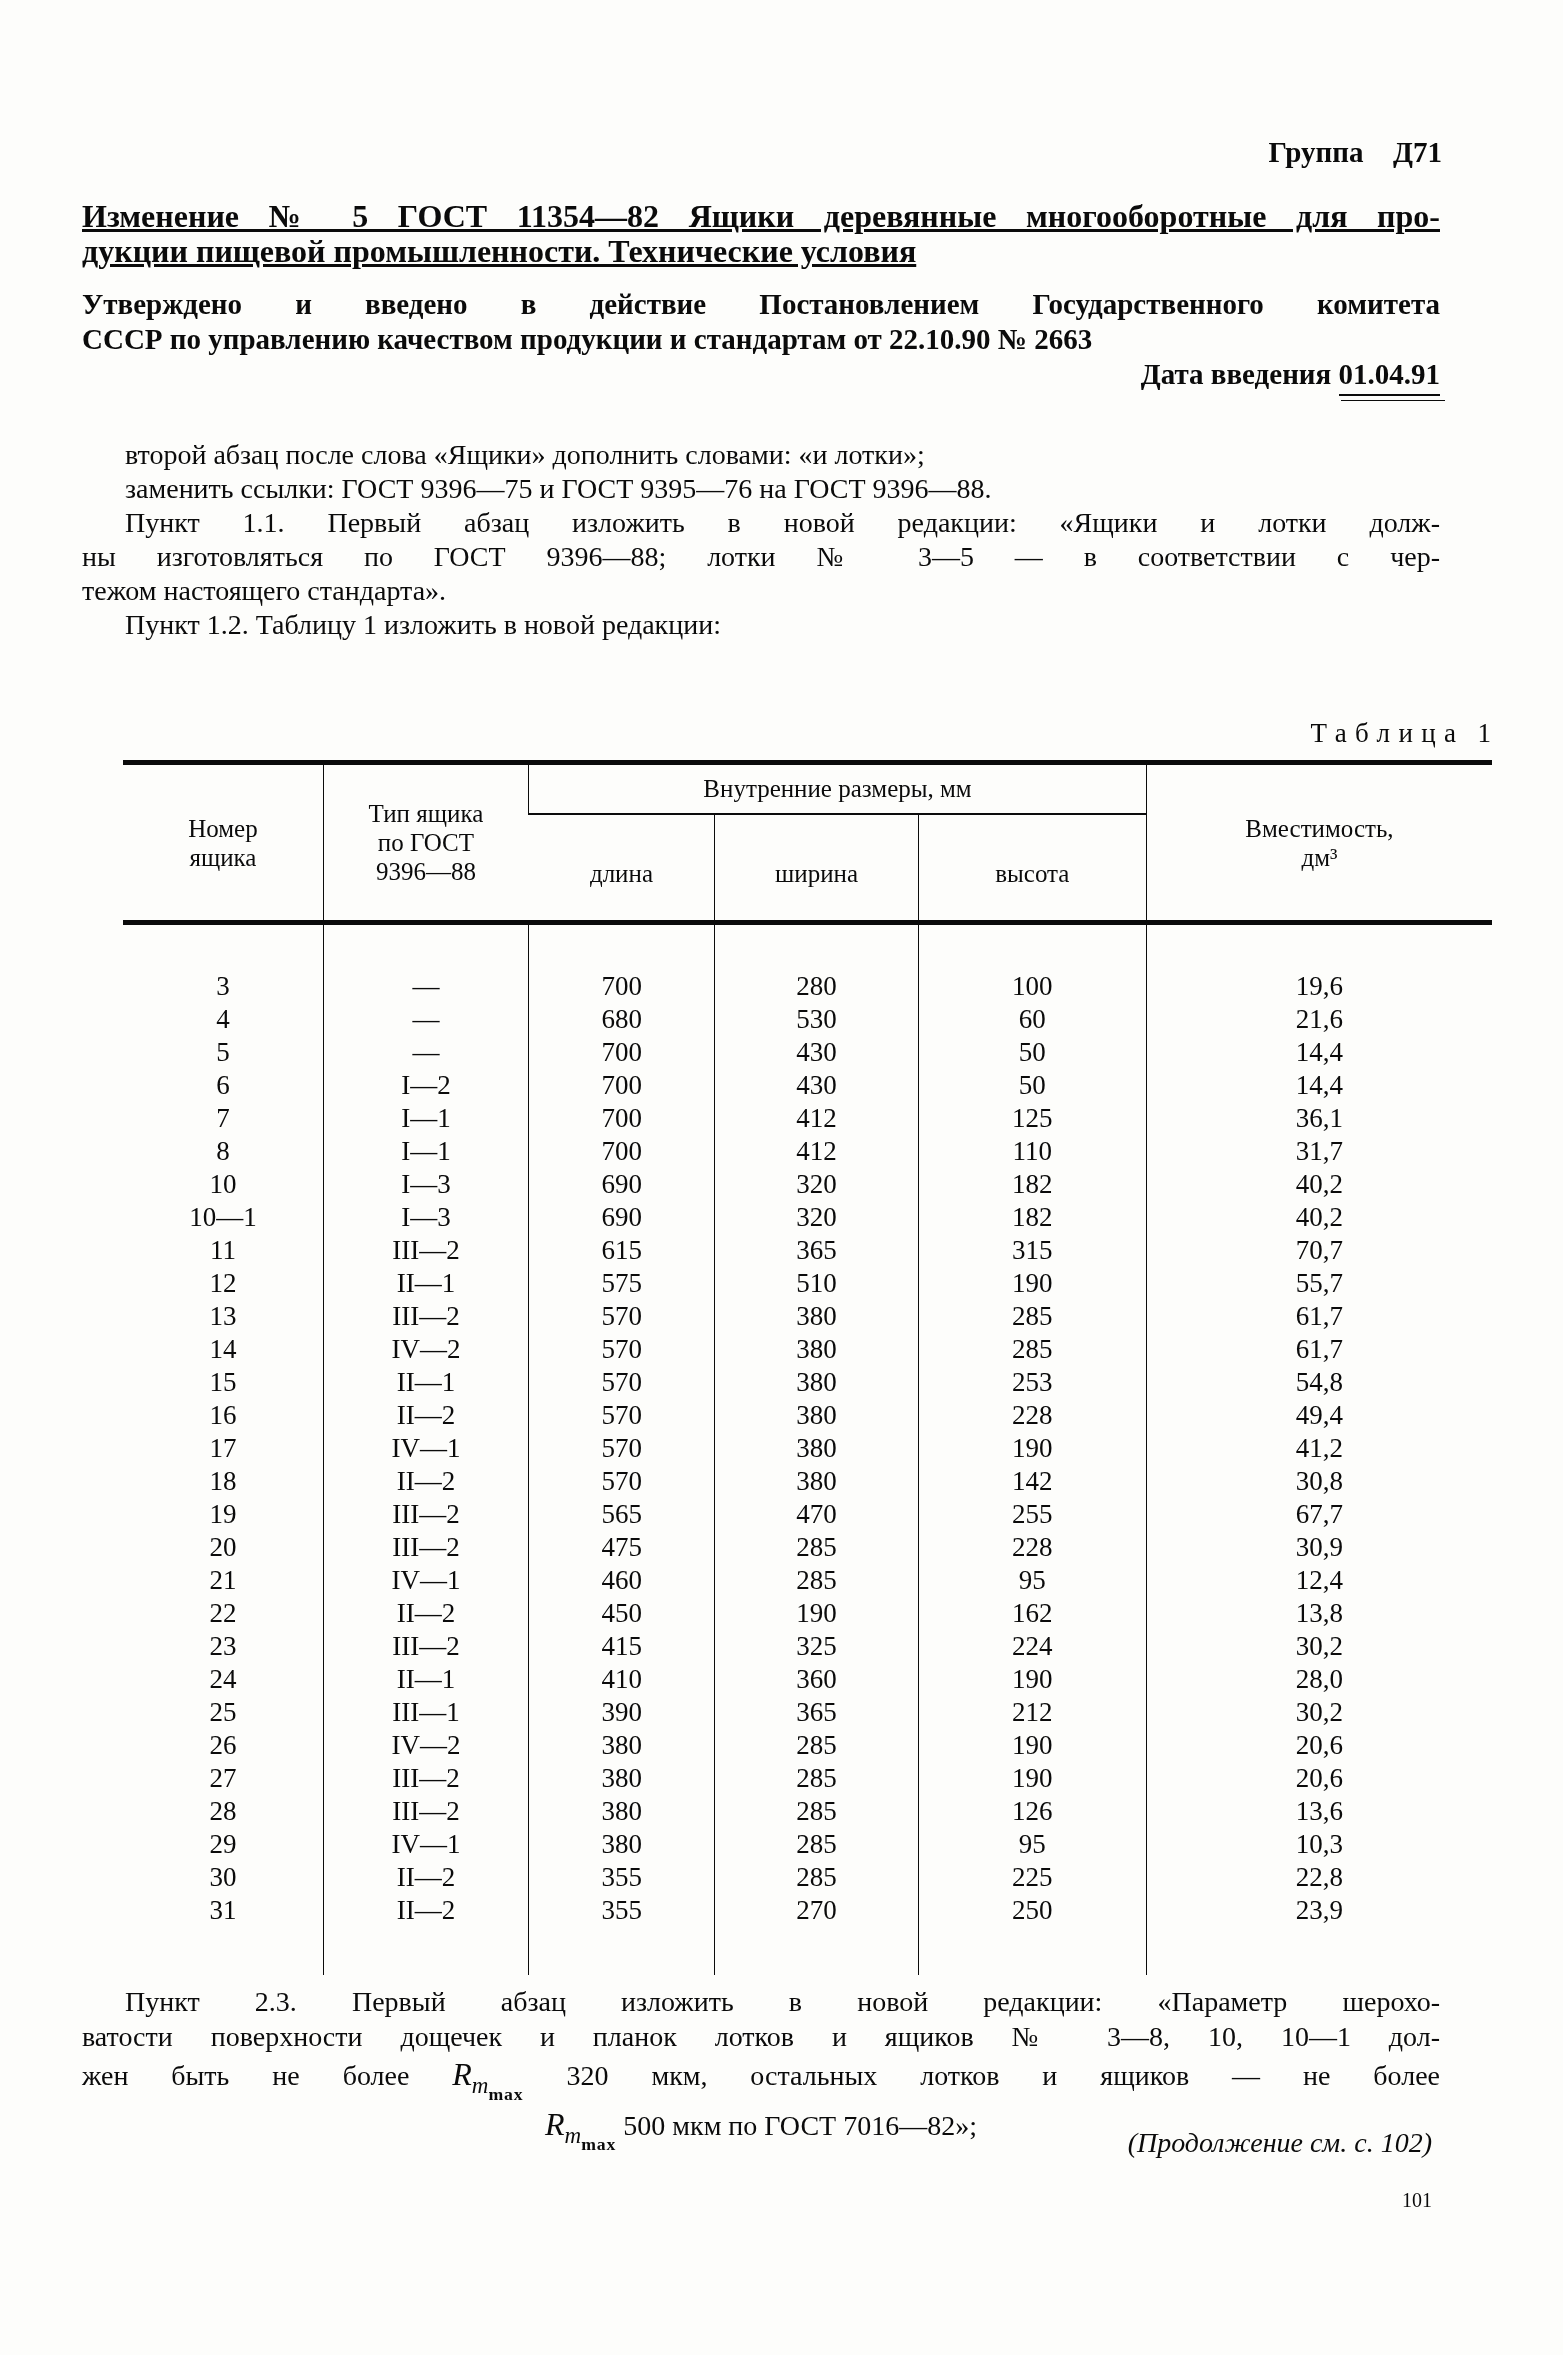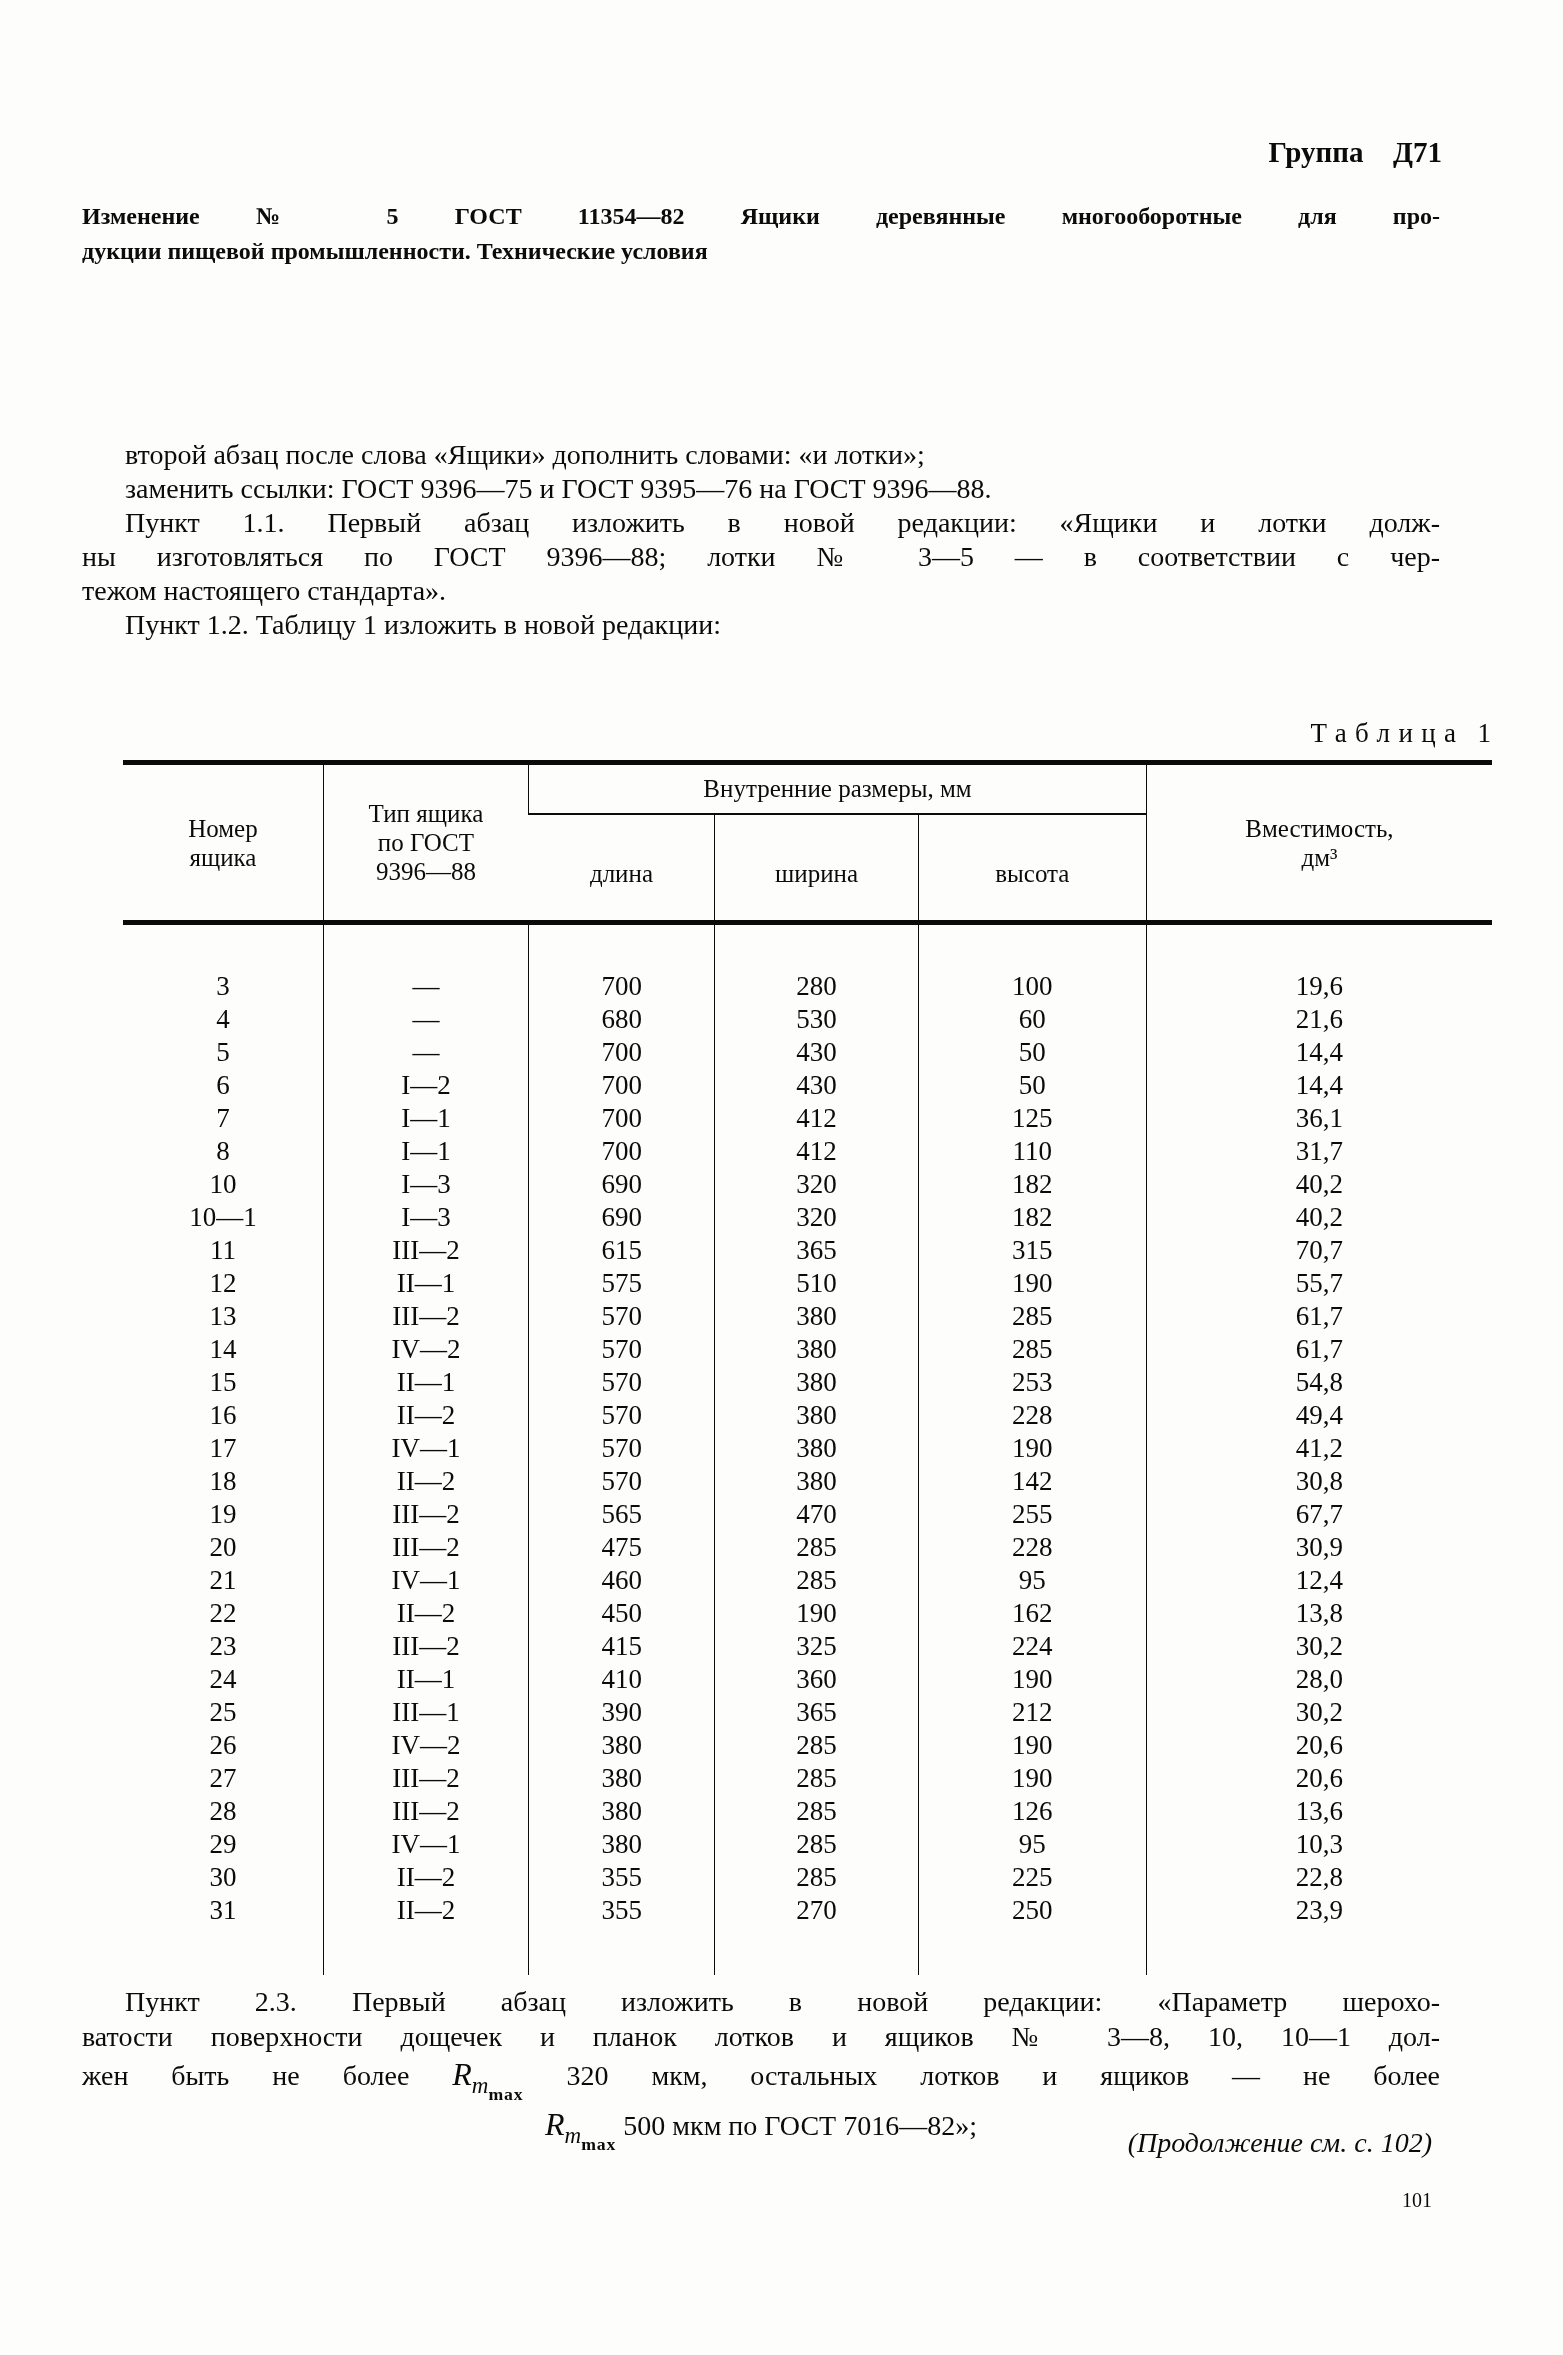--- a/index.html
+++ b/index.html
@@ -11,21 +11,21 @@
     font-family:"Liberation Serif","DejaVu Serif",serif;
     overflow:hidden;
   }
   .abs{position:absolute;}
   .js{text-align:justify;text-align-last:justify;}
   .ind{text-indent:43px;}
   .right{text-align:right;}
 
   
   .group-label{top:136px;right:121px;font-size:29px;font-weight:bold;word-spacing:22.4px;}
-  .title-block{left:82px;top:199px;width:1358px;font-size:24px;line-height:35px;font-weight:bold;}
+  .title-block{left:82px;top:199px;width:1358px;font-size:32px;line-height:35px;font-weight:bold;text-decoration:underline;}
   .approval-block{left:82px;top:287px;width:1358px;font-size:29px;line-height:35px;font-weight:bold;}
   .date-line{margin-top:0;}
   .date-underline{display:inline-block;border-bottom:2.8px solid #0b0b0b;padding-bottom:1.9px;position:relative;}
   .date-underline::after{content:"";position:absolute;left:2.8px;right:-4.7px;bottom:-7.5px;height:1.9px;background:#0b0b0b;}
 
   
   .amendments{left:82px;top:438px;width:1358px;font-size:28px;line-height:34px;}
 
   
   .table-caption{top:718px;right:72px;font-size:27px;}
@@ -59,20 +59,27 @@
 
 <div class="page">
 
   <div class="abs group-label">Группа Д71</div>
 
   <div class="abs title-block">
     <div class="js">Изменение № 5 ГОСТ 11354—82 Ящики деревянные многооборотные для про-</div>
     <div>дукции пищевой промышленности. Технические условия</div>
   </div>
 
+  <div class="abs approval-block">
+    <div class="js">Утверждено и введено в действие Постановлением Государственного комитета</div>
+    <div>СССР по управлению качеством продукции и стандартам от 22.10.90 № 2663</div>
+    <div class="right date-line">
+      <span>Дата введения</span>&nbsp;<span class="date-underline">01.04.91</span>
+    </div>
+  </div>
 
   <div class="abs amendments">
     <div class="ind">второй абзац после слова «Ящики» дополнить словами: «и лотки»;</div>
     <div class="ind">заменить ссылки: ГОСТ 9396—75 и ГОСТ 9395—76 на ГОСТ 9396—88.</div>
     <div class="ind js">Пункт 1.1. Первый абзац изложить в новой редакции: «Ящики и лотки долж-</div>
     <div class="js">ны изготовляться по ГОСТ 9396—88; лотки № 3—5 — в соответствии с чер-</div>
     <div>тежом настоящего стандарта».</div>
     <div class="ind">Пункт 1.2. Таблицу 1 изложить в новой редакции:</div>
   </div>
 

